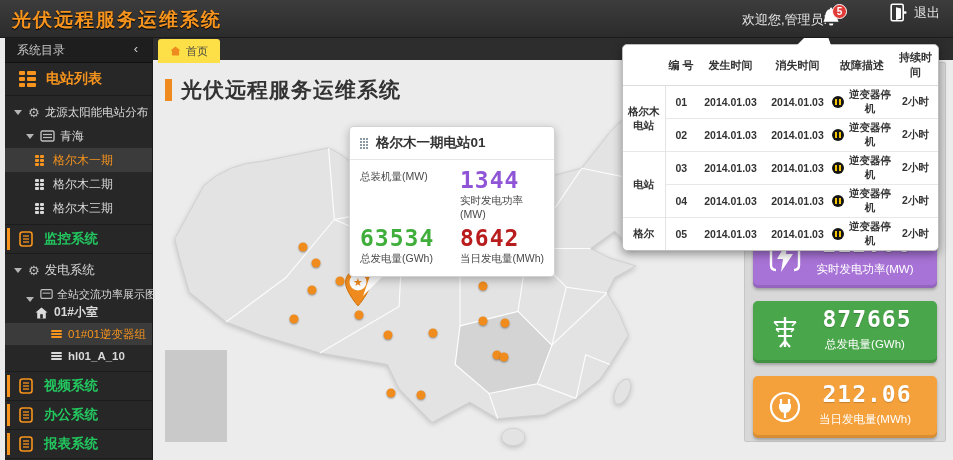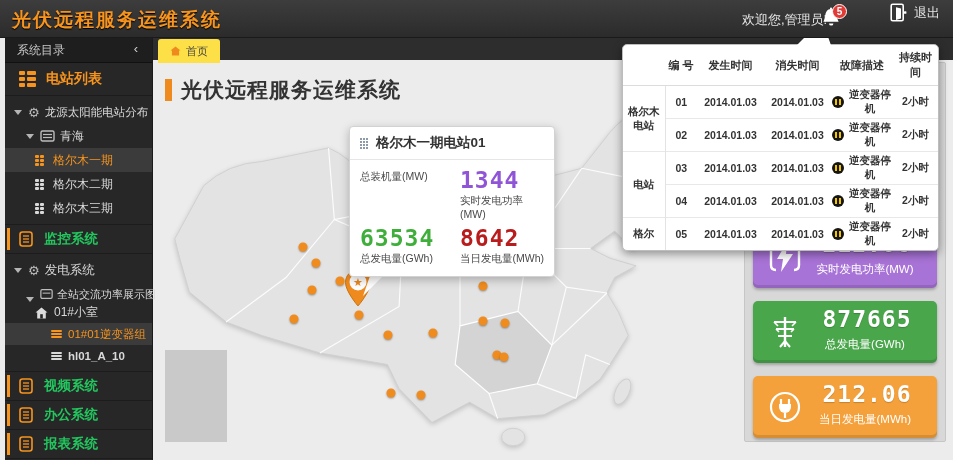--- a/index.html
+++ b/index.html
@@ -66,21 +66,21 @@
     color:#22c55e; font-size:13.5px; font-weight:bold; cursor:pointer; margin-top:-1px;
   }
   .sec-item::before {
     content:""; position:absolute; left:2px; top:3px; bottom:3px; width:3px; background:#f7941d;
   }
   .doc-icon { width:15px; height:16px; flex:0 0 auto; }
   .lvl2b { height:20px; padding-left:21px; font-size:11px;align-items:flex-end; }
   .leaf2 { height:22px; padding-left:46px; font-size:11.5px; display:flex; align-items:center; }
   .bars-icon { display:flex; flex-direction:column; gap:1px; margin-right:6px; }
   .bars-icon b { width:11px; height:2px; background:currentColor; border-radius:1px; display:block; }
-  .house-row { height:21px; padding-left:30px; font-size:12px; }
+  .house-row { height:21px; padding-left:30px; font-size:12px;font-weight:bold; }
   .mt4 { margin-top:4px; }
   
   #tabstrip { position:absolute; left:148px; top:38px; width:805px; height:22px; background:#2d2d2d; z-index:5; }
   .tab-home {
     position:absolute; left:158px; top:39px; height:14px; z-index:6; cursor:pointer;
     background:#fde047; border-radius:3px 3px 0 0; display:flex; align-items:center; gap:5px;
     padding:12px 12px; font-size:11px; color:#444;
   }
   #content { position:absolute; left:148px; top:60px; width:805px; height:400px; background:#ececec; z-index:1; }
   .page-heading { position:absolute; left:165px; top:76px; z-index:4; display:flex; align-items:center; gap:9px; }

